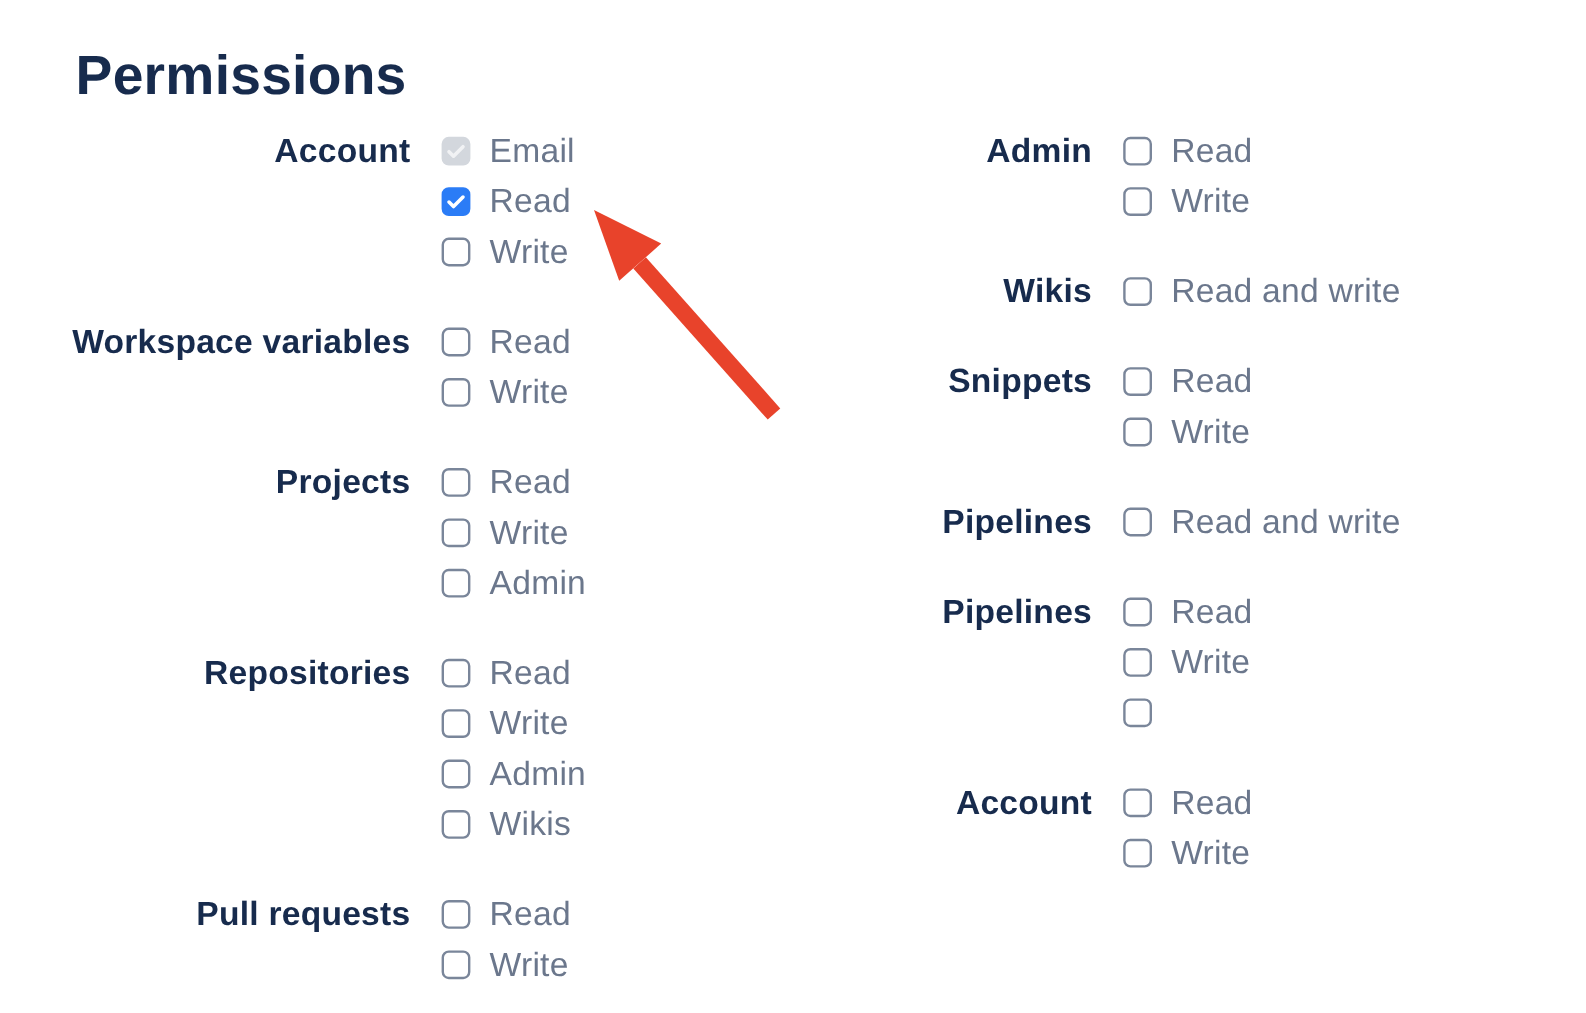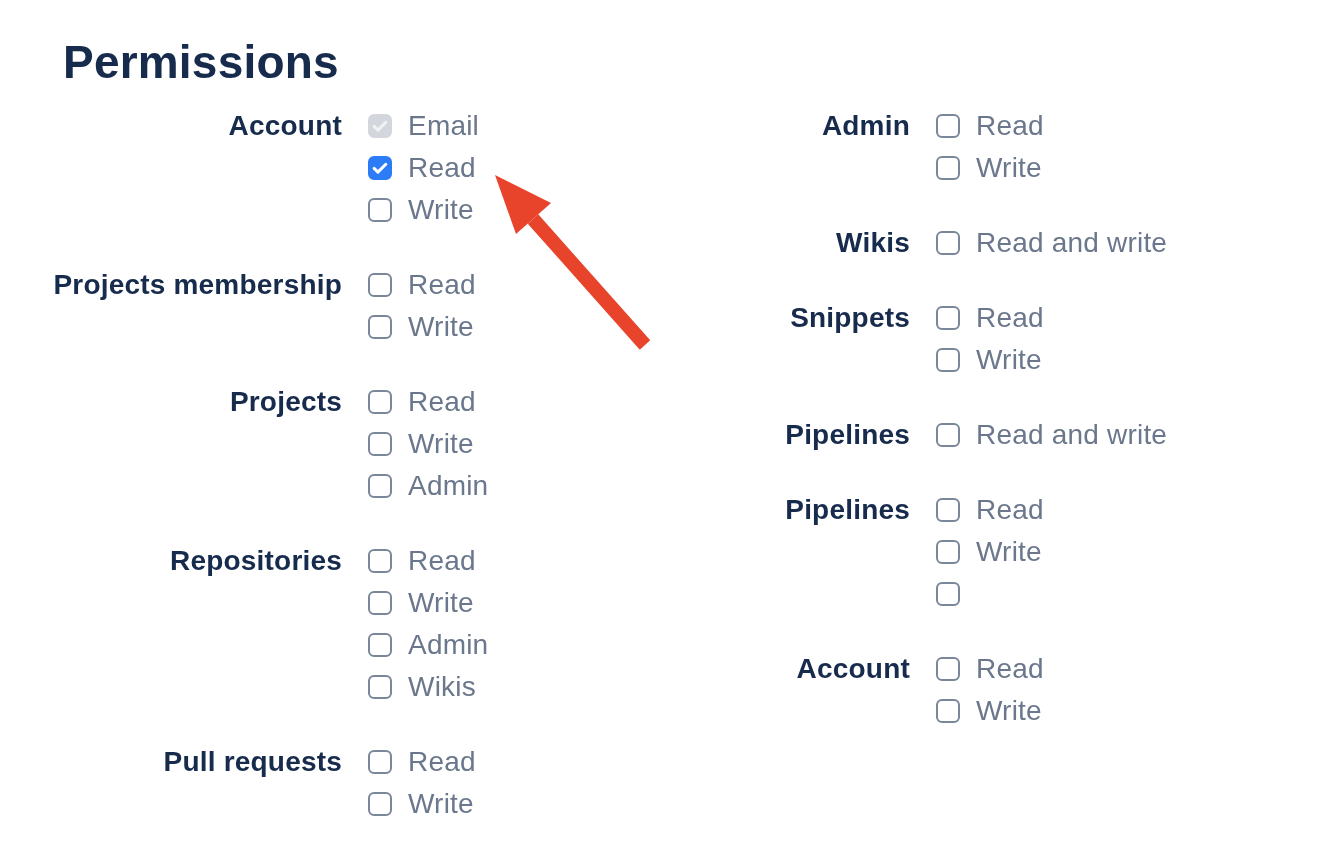--- a/index.html
+++ b/index.html
@@ -120,21 +120,21 @@
   <div class="checkbox-row">
     <span class="box unchecked">
       
     </span>
     <span class="checkbox-label">Write</span>
   </div>
 </div>
   </div>
 
   <div class="perm-group">
-    <div class="group-label">Projects membership</div>
+    <div class="group-label">Workspace variables</div>
     <div class="checkbox-list">
   <div class="checkbox-row">
     <span class="box unchecked">
       
     </span>
     <span class="checkbox-label">Read</span>
   </div>
 
   <div class="checkbox-row">
     <span class="box unchecked">

